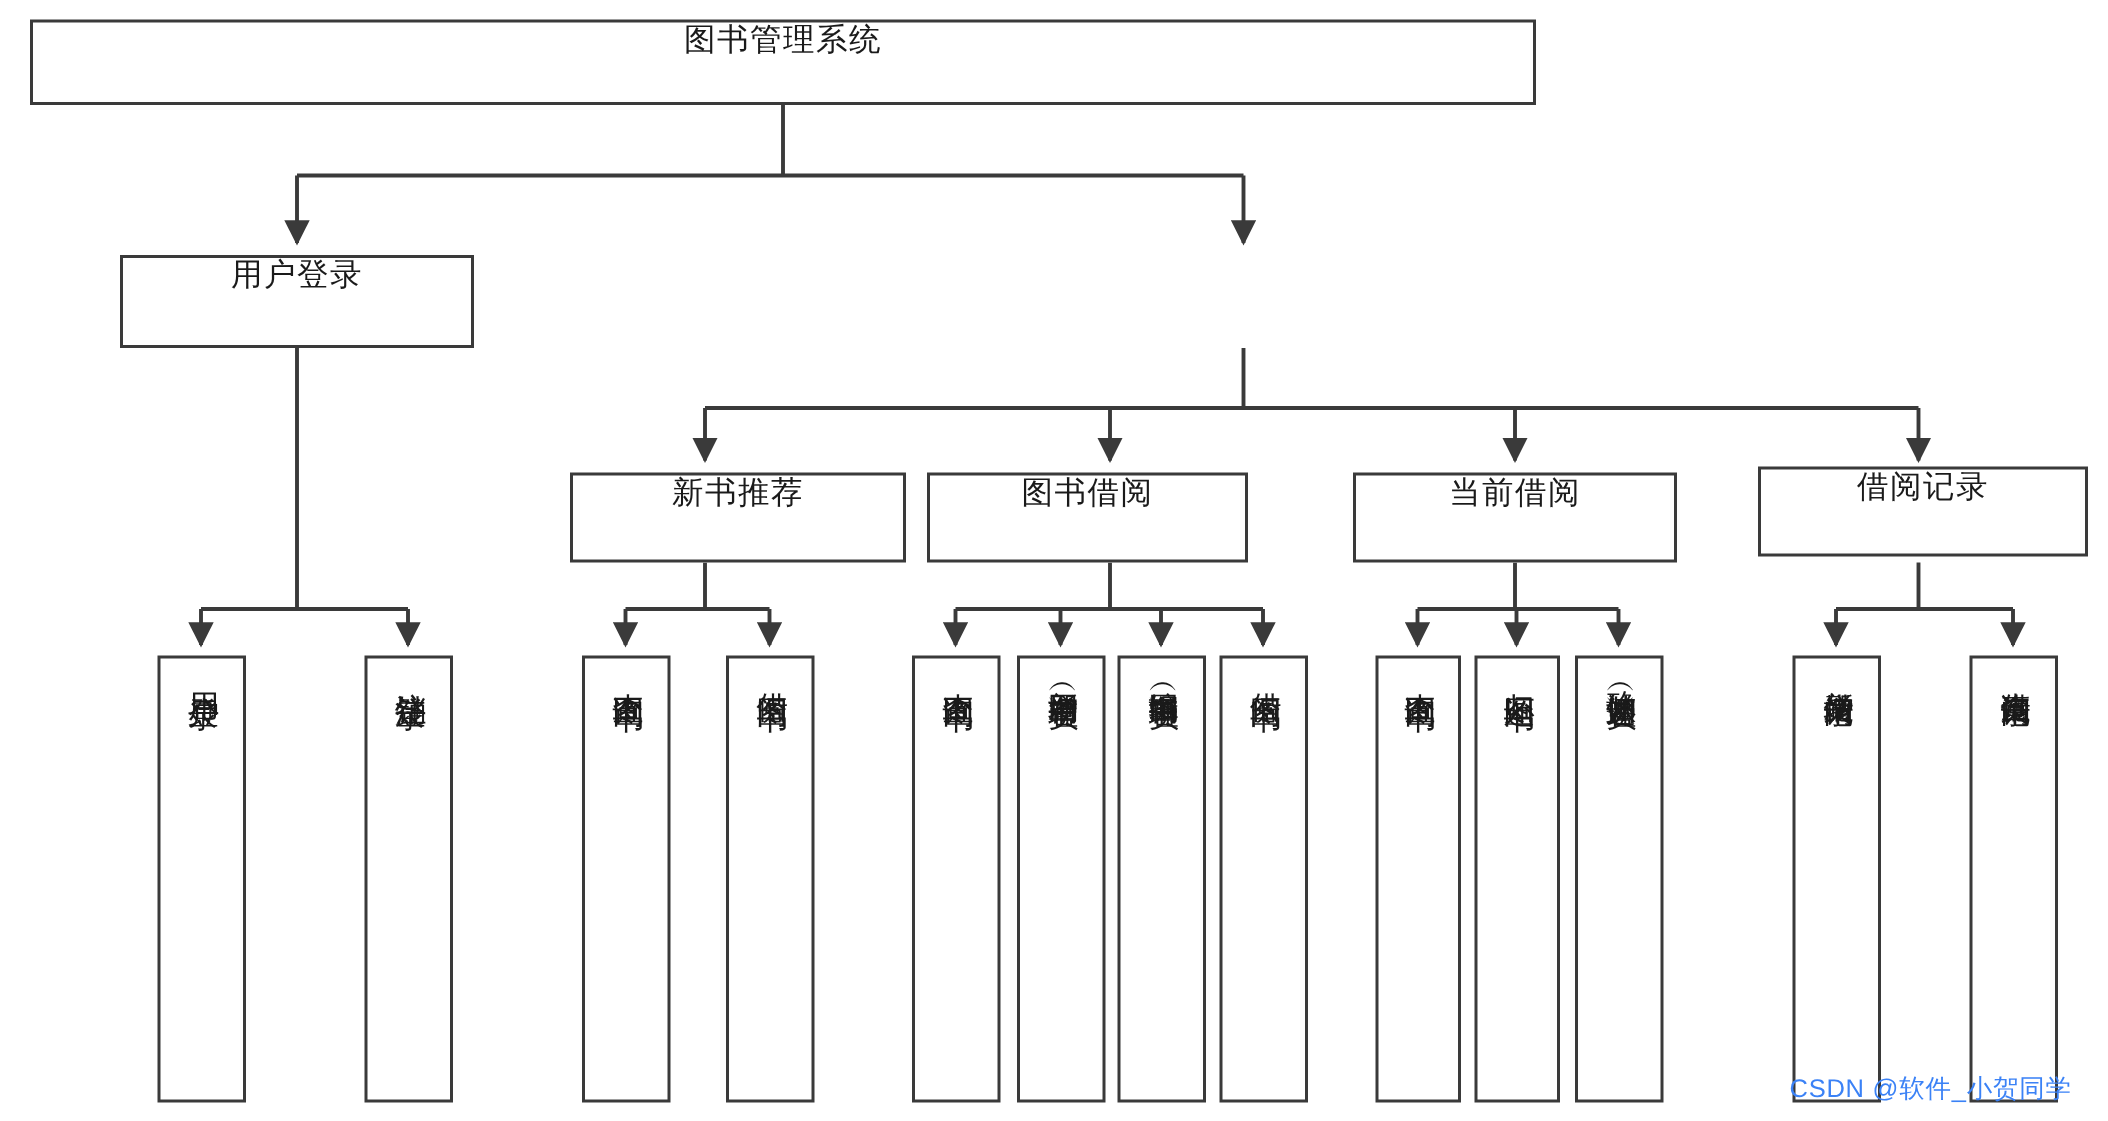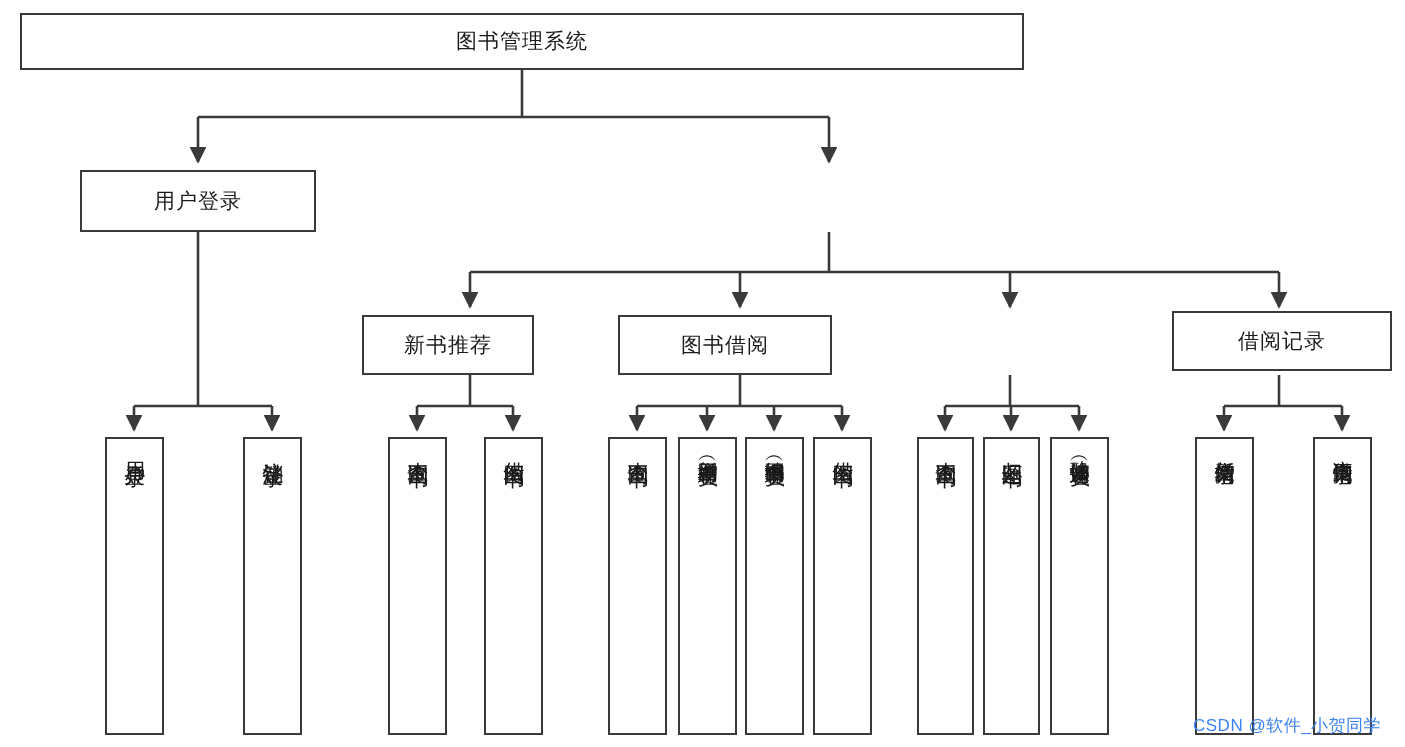--- a/index.html
+++ b/index.html
@@ -24,21 +24,20 @@
     width: 1405px;
     height: 747px;
     pointer-events: none;
   }
   .node {
     position: absolute;
     box-sizing: border-box;
     background: #ffffff;
     border: 2px solid #3a3a3a;
     display: flex;
-    align-items: center;
     justify-content: center;
     color: #1a1a1a;
   }
   .node.horiz .node-label {
     font-size: 21px;
     line-height: 1.15;
     letter-spacing: 1px;
     white-space: nowrap;
   }
   .node.vert {
@@ -124,25 +123,28 @@
   </svg>
 
   <div class="node horiz" style="left: 20px; top: 13px; width: 1004px; height: 57px;">
     <span class="node-label">图书管理系统</span>
   </div>
 
   <div class="node horiz" style="left: 80px; top: 170px; width: 236px; height: 62px;">
     <span class="node-label">用户登录</span>
   </div>
 
-  <div class="node horiz" style="left: 362px; top: 315px; width: 172px; height: 60px;">
+  <div class="node horiz" style="left: 380px; top: 315px; width: 224px; height: 60px;">
     <span class="node-label">新书推荐</span>
   </div>
   <div class="node horiz" style="left: 618px; top: 315px; width: 214px; height: 60px;">
     <span class="node-label">图书借阅</span>
+  </div>
+  <div class="node horiz" style="left: 902px; top: 315px; width: 216px; height: 60px;">
+    <span class="node-label">当前借阅</span>
   </div>
   <div class="node horiz" style="left: 1172px; top: 311px; width: 220px; height: 60px;">
     <span class="node-label">借阅记录</span>
   </div>
 
   <div class="node vert" style="left: 105px; top: 437px; width: 59px; height: 298px;">
     <span class="node-label">用户登录</span>
   </div>
   <div class="node vert" style="left: 243px; top: 437px; width: 59px; height: 298px;">
     <span class="node-label">注销登录</span>

